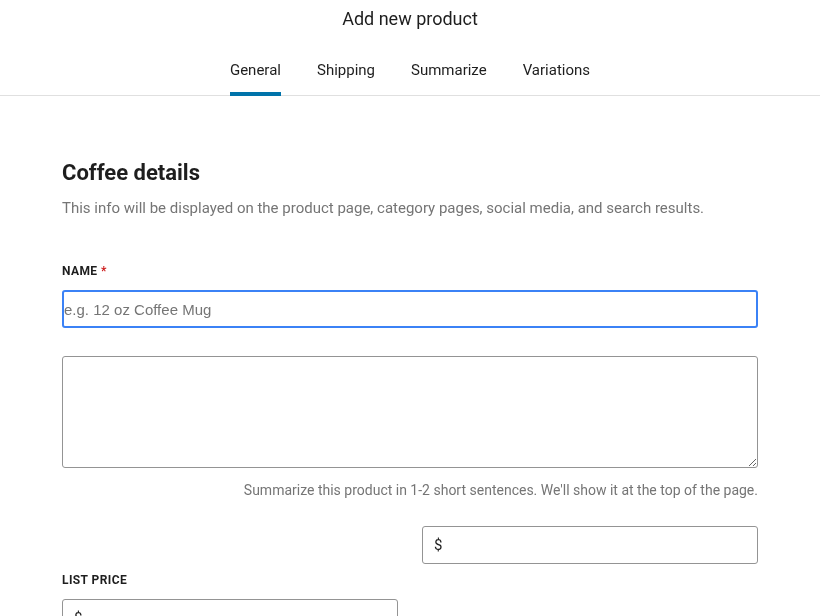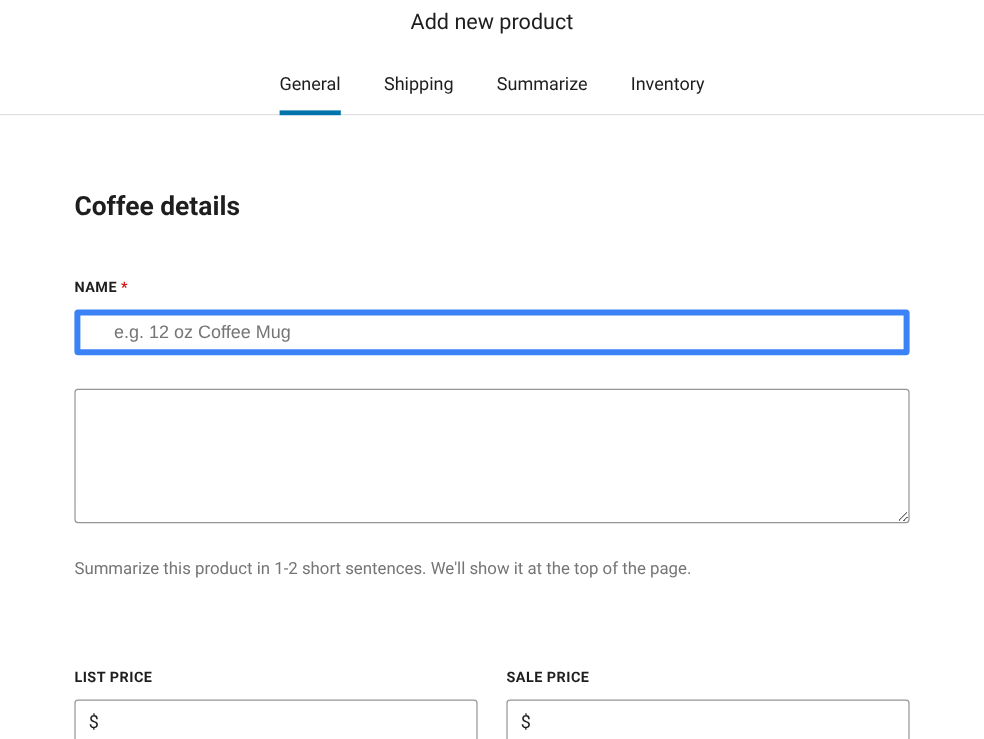--- a/index.html
+++ b/index.html
@@ -72,44 +72,45 @@
       margin-bottom: 12px;
       display: block;
       margin-top: 47px;
     }
     .required {
       color: #cc1818;
     }
     .text-input {
       width: 100%;
       height: 38px;
-      padding: 8px 28px;
+      padding: 8px 0;
       font-size: 15px;
-      border: 5px solid #3b82f6;
+      border: 2px solid #3b82f6;
       border-radius: 3px;
       color: #1e1e1e;
       background: #fff;
     }
     .text-input::placeholder {
       color: #757575;
     }
     .textarea {
       width: 100%;
       height: 112px;
       padding: 10px 12px;
       font-size: 15px;
       border: 1px solid #949494;
       border-radius: 3px;
       resize: both;
       font-family: inherit;
     }
     .help-text {
       font-size: 14px;
       color: #757575;
-      margin-top: 26px;
+      margin-top: 10px;
+      text-align: right;
     }
     .field-group {
       margin-bottom: 28px;
     }
     .row {
       display: flex;
       gap: 24px;
     }
     .col {
       flex: 1;
@@ -139,25 +140,26 @@
 <body>
 
 <div class="header">
   <h1 class="page-title">Add new product</h1>
 </div>
 
 <div class="tabs">
   <div class="tab active">General</div>
   <div class="tab">Shipping</div>
   <div class="tab">Summarize</div>
-  <div class="tab">Inventory</div>
+  <div class="tab">Variations</div>
 </div>
 
 <div class="content">
   <h2 class="section-title">Coffee details</h2>
+  <p class="section-desc">This info will be displayed on the product page, category pages, social media, and search results.</p>
 
   <div class="field-group">
     <label class="field-label">
       <span>NAME</span>
       <span class="required">*</span>
     </label>
     <input type="text" class="text-input" placeholder="e.g. 12 oz Coffee Mug" style="">
   </div>
 
   <div class="field-group">
@@ -167,20 +169,19 @@
 
   <div class="row">
     <div class="col">
       <label class="field-label">LIST PRICE</label>
       <div class="price-input-wrap">
         <span class="currency">$</span>
         <input type="text" class="price-input" style="">
       </div>
     </div>
     <div class="col">
-      <label class="field-label">SALE PRICE</label>
       <div class="price-input-wrap">
         <span class="currency">$</span>
         <input type="text" class="price-input" style="">
       </div>
     </div>
   </div>
 </div>
 
 </body></html>

